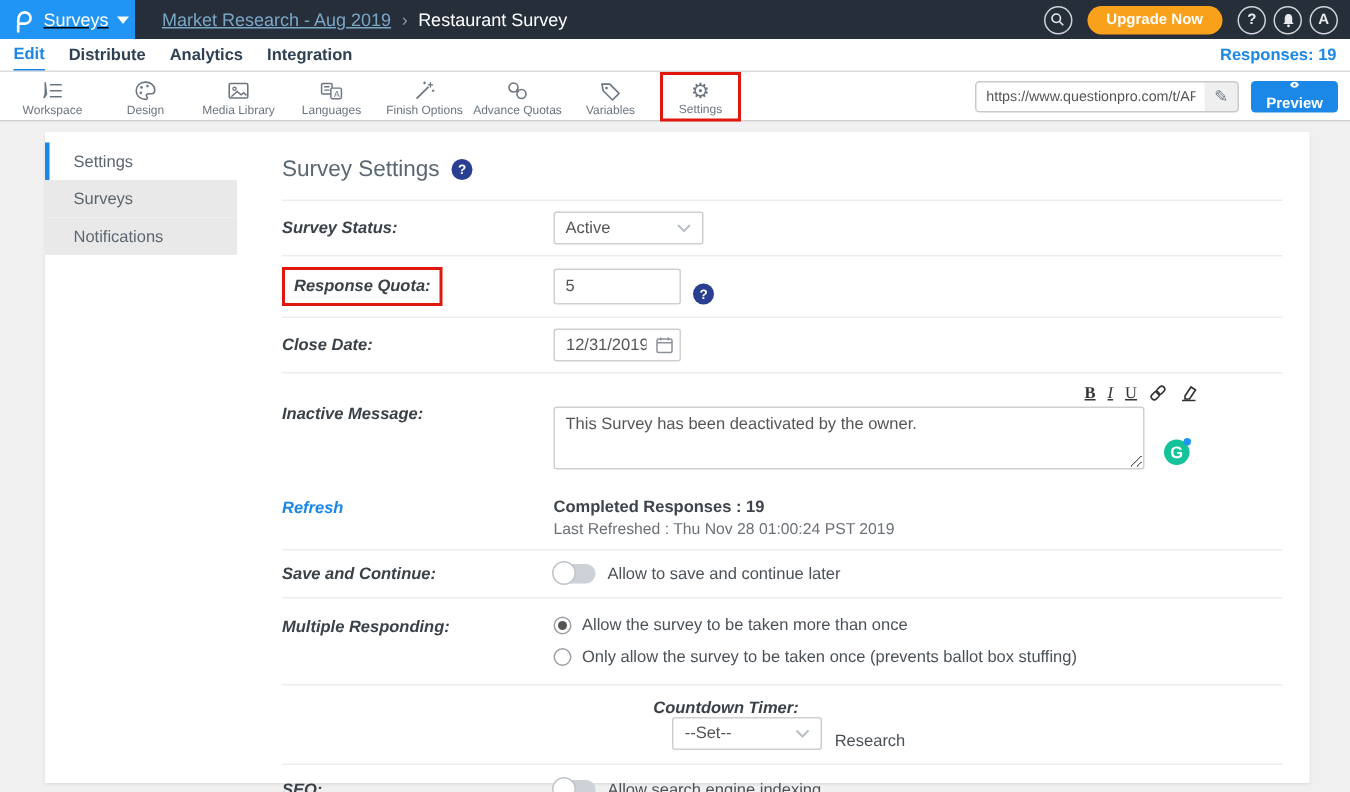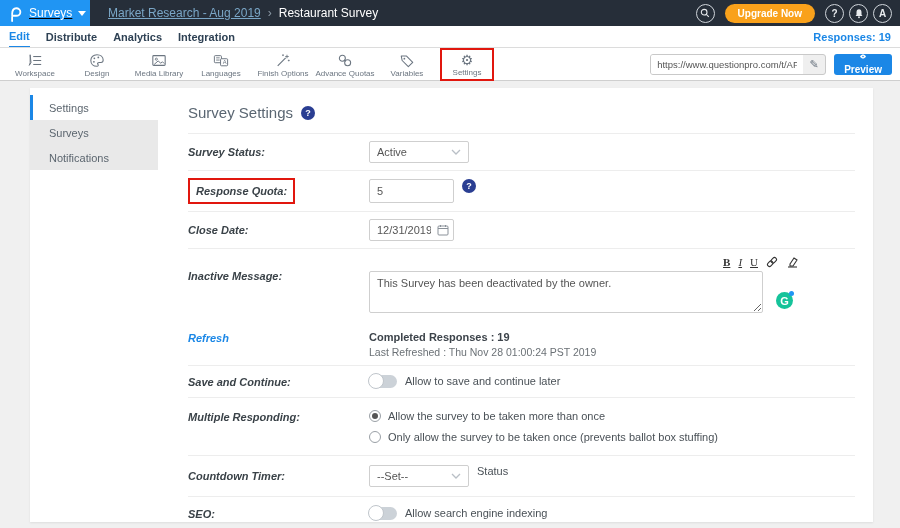--- a/index.html
+++ b/index.html
@@ -48,21 +48,21 @@
   .side-item.active { background:#fff; border-left:3px solid #1b87e6; padding-left:16px; }
   .content { flex:1; padding:0 18px 0 30px; }
 
   .heading-row { display:flex; align-items:center; gap:8px; padding:16px 0 12px 0; }
   .page-title { font-size:15px; color:#5a6672; }
   .help-badge { width:14px; height:14px; border-radius:50%; background:#2a3e92; color:#fff; font-size:9px; font-weight:bold; display:inline-flex; align-items:center; justify-content:center; cursor:pointer; flex-shrink:0; }
 
   .frow { display:flex; align-items:center; border-top:1px solid #ededed; padding:7px 0; }
   .frow.no-line { border-top:none; }
   .flabel { width:172px; flex-shrink:0; font-size:11px; font-weight:bold; color:#3a4248;font-style:italic; }
-  .ffield { margin-left:9px; display:flex; align-items:flex-start; gap:8px; }
+  .ffield { margin-left:9px; display:flex; align-items:flex-end; gap:8px; }
   .red-label { display:inline-block; border:2px solid #e1170e; padding:5px 6px; }
 
   .fake-select { width:100px; height:22px; border:1px solid #cfcfcf; border-radius:2px; background:#fff; display:flex; align-items:center; padding:0 7px; font-size:11px; color:#555; cursor:pointer; }
   .fake-select .chev { margin-left:auto; }
   .text-input { height:24px; border:1px solid #cfcfcf; border-radius:2px; font-size:11px; color:#555; padding:0 7px; outline:none; font-family:"Liberation Sans", sans-serif; }
   .w85 { width:85px; }
   .date-wrap { position:relative; }
   .date-wrap input { width:85px; height:22px; padding-right:22px; }
   .cal-icon { position:absolute; right:5px; top:5px; cursor:pointer; }
 
@@ -343,30 +343,30 @@
               <span class="radio-text">Allow the survey to be taken more than once</span>
             </div>
             <div class="radio-opt">
               <span class="radio-circle"></span>
               <span class="radio-text">Only allow the survey to be taken once (prevents ballot box stuffing)</span>
             </div>
           </div>
         </div>
       </div>
 
-      <div class="frow" style="padding:9px 0;">
+      <div class="frow" style="padding:9px 0;flex-direction:column;">
         <span class="flabel">Countdown Timer:</span>
         <div class="ffield">
           <div class="fake-select">
             <span>--Set--</span>
             <svg class="chev" width="10" height="6" viewBox="0 0 10 6">
               <polyline points="1,1 5,5 9,1" fill="none" stroke="#b9bfc6" stroke-width="1.3"></polyline>
             </svg>
           </div>
-          <span class="toggle-text">Status</span>
+          <span class="toggle-text">Research</span>
         </div>
       </div>
 
       <div class="frow" style="padding:10px 0;">
         <span class="flabel">SEO:</span>
         <div class="ffield">
           <span class="toggle">
               <span class="knob"></span>
             </span>
           <span class="toggle-text">Allow search engine indexing</span>

